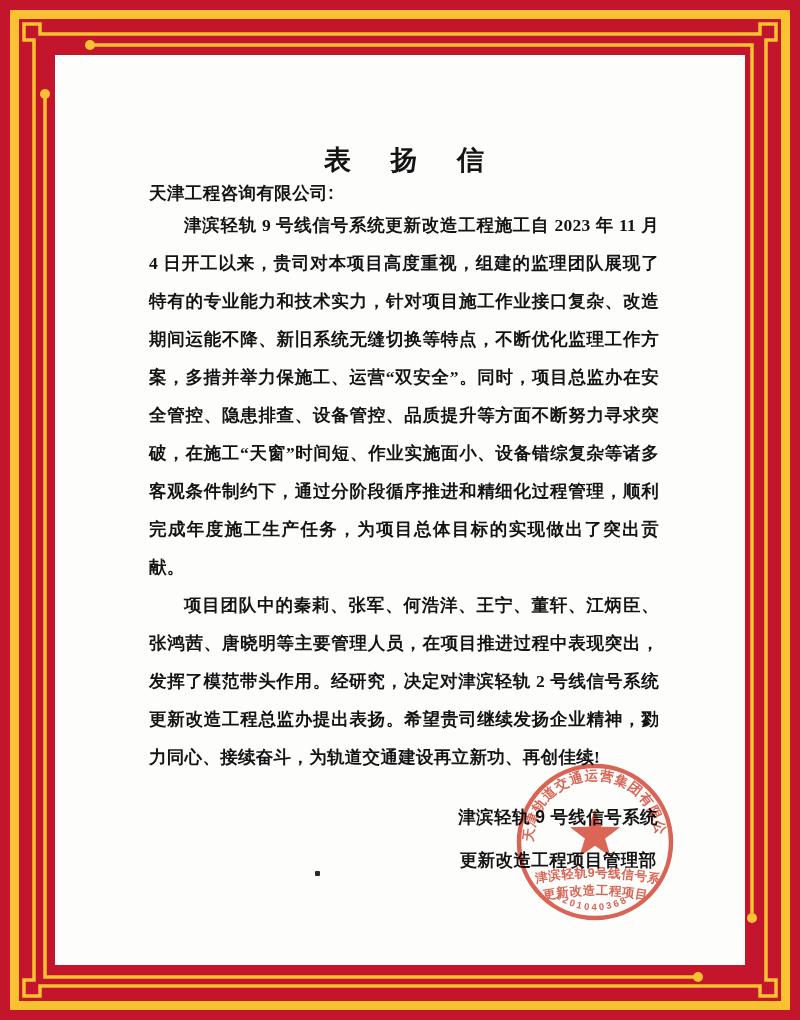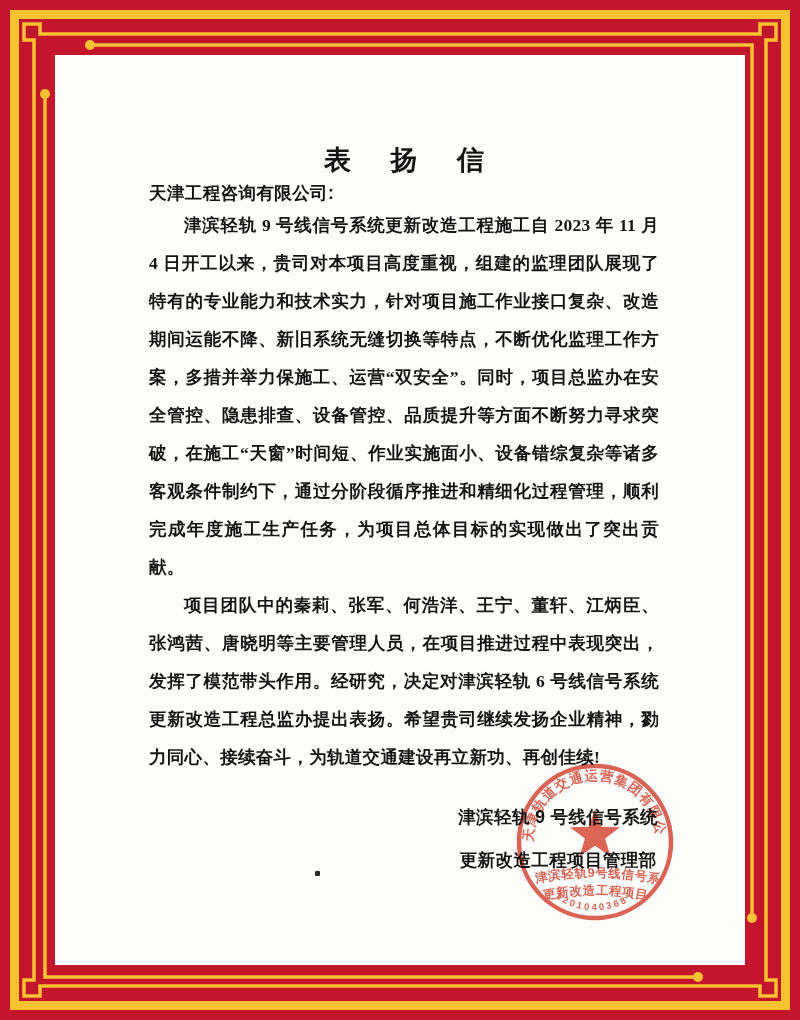--- a/index.html
+++ b/index.html
@@ -83,21 +83,21 @@
 </svg>
 
 <div class="paper"></div>
 
 <h1 class="title">表 扬 信</h1>
 
 <div class="salutation">天津工程咨询有限公司:</div>
 
 <div class="body-text">
   <p class="para">津滨轻轨 9 号线信号系统更新改造工程施工自 2023 年 11 月 4 日开工以来，贵司对本项目高度重视，组建的监理团队展现了特有的专业能力和技术实力，针对项目施工作业接口复杂、改造期间运能不降、新旧系统无缝切换等特点，不断优化监理工作方案，多措并举力保施工、运营“双安全”。同时，项目总监办在安全管控、隐患排查、设备管控、品质提升等方面不断努力寻求突破，在施工“天窗”时间短、作业实施面小、设备错综复杂等诸多客观条件制约下，通过分阶段循序推进和精细化过程管理，顺利完成年度施工生产任务，为项目总体目标的实现做出了突出贡献。</p>
-  <p class="para">项目团队中的秦莉、张军、何浩洋、王宁、董轩、江炳臣、张鸿茜、唐晓明等主要管理人员，在项目推进过程中表现突出，发挥了模范带头作用。经研究，决定对津滨轻轨 6 号线信号系统更新改造工程总监办提出表扬。希望贵司继续发扬企业精神，勠力同心、接续奋斗，为轨道交通建设再立新功、再创佳续!</p>
+  <p class="para">项目团队中的秦莉、张军、何浩洋、王宁、董轩、江炳臣、张鸿茜、唐晓明等主要管理人员，在项目推进过程中表现突出，发挥了模范带头作用。经研究，决定对津滨轻轨 2 号线信号系统更新改造工程总监办提出表扬。希望贵司继续发扬企业精神，勠力同心、接续奋斗，为轨道交通建设再立新功、再创佳续!</p>
 </div>
 
 <div class="signature">
   <div>津滨轻轨 9 号线信号系统</div>
   <div>更新改造工程项目管理部</div>
 </div>
 
 <div class="speck"></div>
 
 <svg class="seal-svg" viewBox="0 0 170 170" xmlns="http://www.w3.org/2000/svg">

